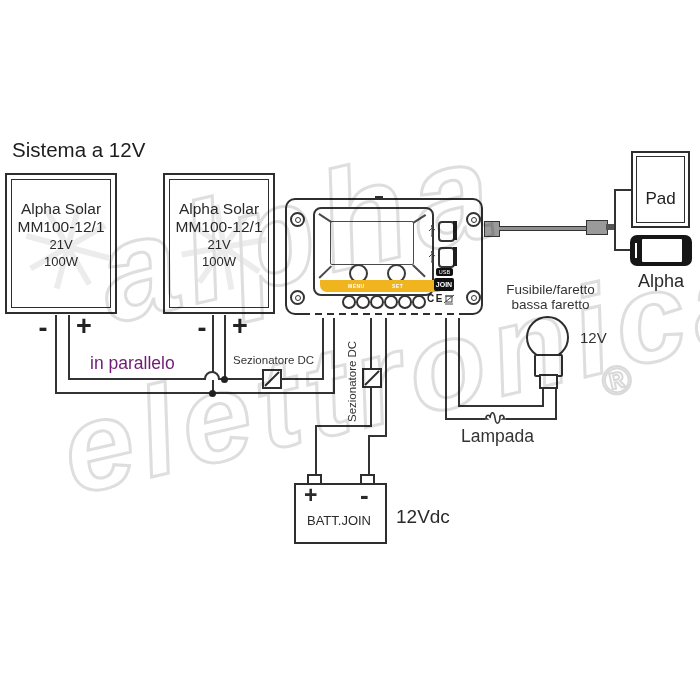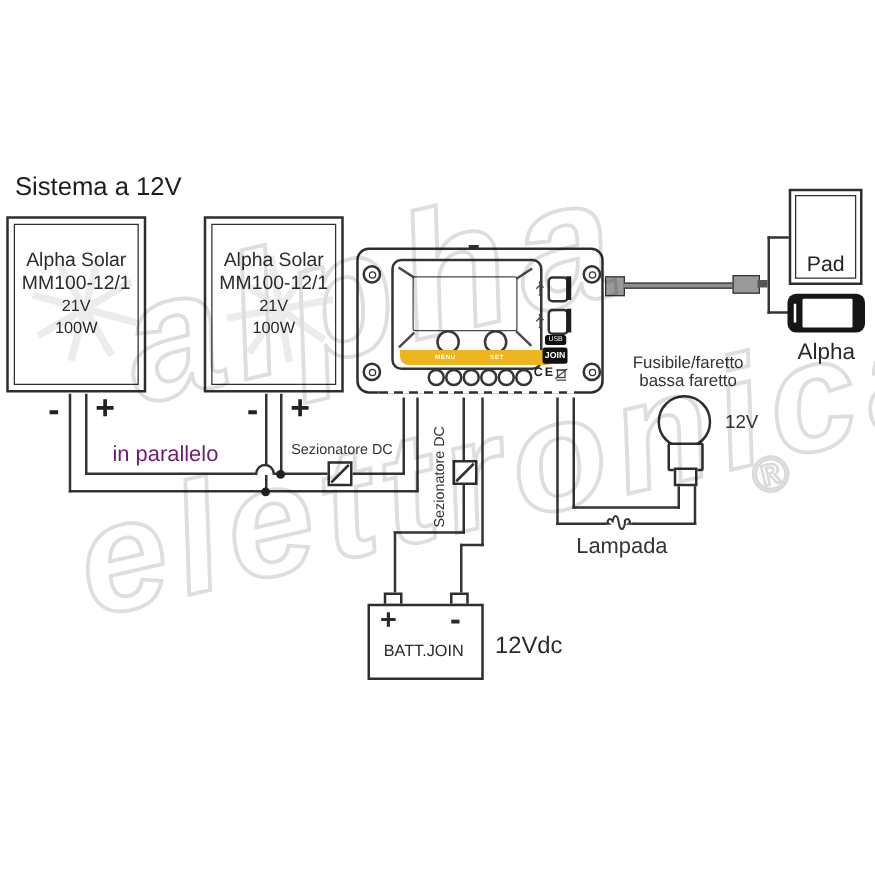--- a/index.html
+++ b/index.html
@@ -34,21 +34,21 @@
   .usbshadow{position:absolute;width:4px;height:19px;background:#1e1e1e;}
   .badge{position:absolute;background:#111;color:#fff;text-align:center;border-radius:2px;}
   .cemark{position:absolute;font-size:10px;font-weight:600;letter-spacing:1.5px;color:#222;}
 
   
   .disc{position:absolute;width:16px;height:16px;border:2px solid #2e2e2e;background:#fff;}
   .disc svg{position:absolute;left:0;top:0;}
 
   
   .pad-outer{position:absolute;left:631px;top:151px;width:55px;height:73px;border:2px solid #2e2e2e;background:#fff;}
-  .pad-inner{position:absolute;left:3px;top:3px;right:3px;bottom:3px;border:1.5px solid #2e2e2e;display:flex;align-items:flex-end;justify-content:center;padding-top:18px;box-sizing:border-box;}
+  .pad-inner{position:absolute;left:3px;top:3px;right:3px;bottom:3px;border:1.5px solid #2e2e2e;display:flex;align-items:center;justify-content:center;padding-top:18px;box-sizing:border-box;}
   .pad-inner span{font-size:17px;color:#222;}
   .phone{position:absolute;left:630px;top:235px;width:62px;height:31px;background:#161616;border-radius:7px;}
   .phone .scr{position:absolute;left:12px;top:4px;width:40px;height:23px;background:#fff;border-radius:1px;}
   .phone .slot{position:absolute;left:5px;top:8px;width:2px;height:15px;background:#fff;}
   .plug{position:absolute;background:#9a9a9a;border:1.5px solid #333;}
 
   
   .bulb{position:absolute;left:526px;top:316px;width:39px;height:39px;border:2px solid #2e2e2e;border-radius:50%;background:#fff;}
   .bulb-base{position:absolute;left:534px;top:354px;width:25px;height:19px;border:2px solid #2e2e2e;border-radius:2px;background:#fff;}
   .bulb-sock{position:absolute;left:539px;top:374px;width:15px;height:11px;border:2px solid #2e2e2e;background:#fff;}

